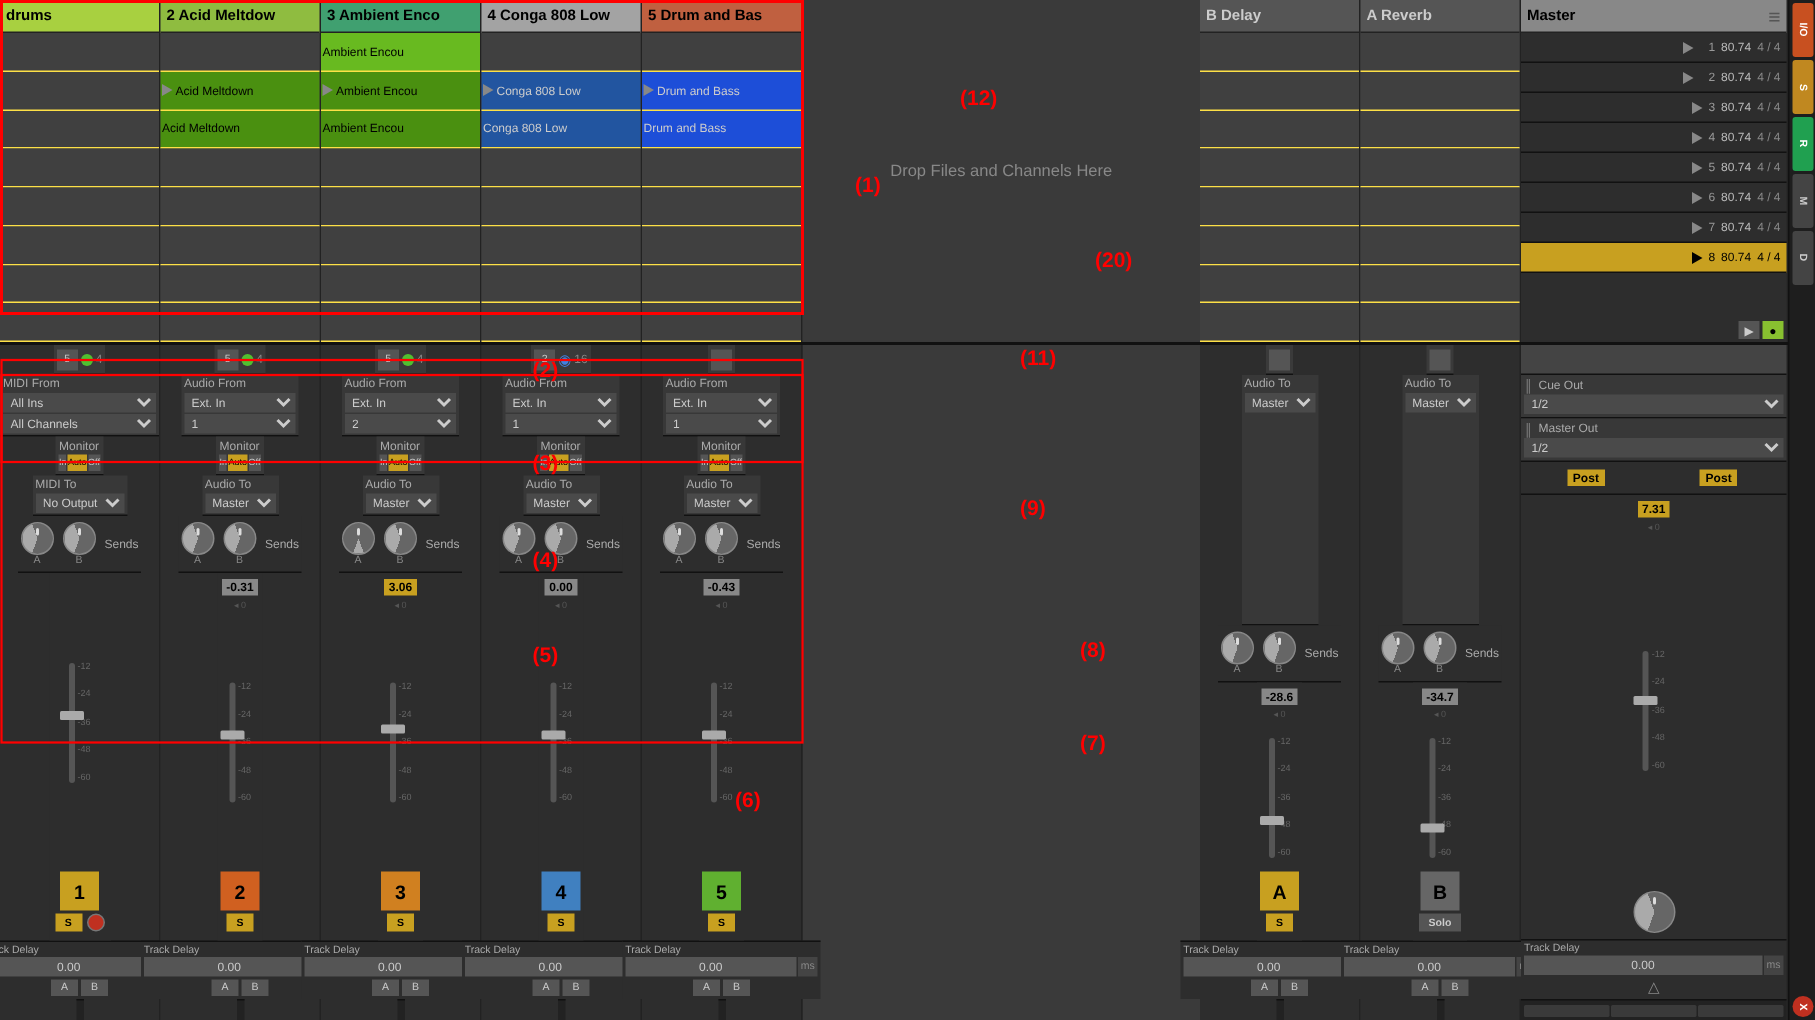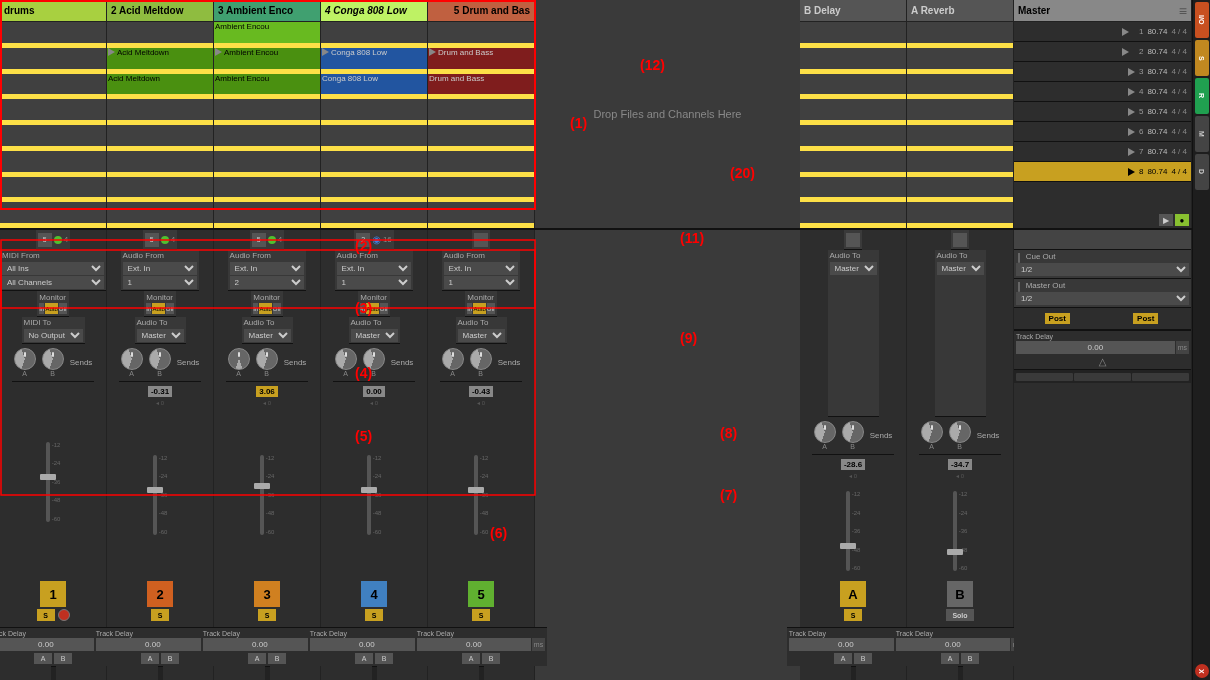--- a/index.html
+++ b/index.html
@@ -97,33 +97,33 @@
 
     .clips-area {
       flex: 1;
       display: flex;
       flex-direction: column;
       background: #3a3a3a;
     }
 
     .clip-r {
       flex: 1;
-      border-bottom: 5px solid #fde047;
-      display: flex;
-      align-items: flex-start;
+      border-bottom: 1px solid #fde047;
+      display: flex;
+      align-items: center;
       padding: 0 1px;
       font-size: 8px;
       overflow: hidden;
       cursor: pointer;
     }
 
     .clip-r.cg { background: #68ba20; color: #000; }
     .clip-r.cg2 { background: #4a9010; color: #000; }
     .clip-r.cb { background: #2255a0; color: #ccc; }
-    .clip-r.co { background: #7f1d1d; color: #ccc; }
+    .clip-r.co { background: #1d4ed8; color: #ccc; }
     .clip-r.ce { background: #404040; }
 
     .middle-drop {
       flex: 1;
       background: #3a3a3a;
       display: flex;
       align-items: center;
       justify-content: center;
     }
 
@@ -522,42 +522,42 @@
           </div>
           <div class="clip-r ce"></div>
           <div class="clip-r ce"></div>
           <div class="clip-r ce"></div>
           <div class="clip-r ce"></div>
           <div class="clip-r ce"></div>
         </div>
       </div>
 
       <div class="tcol tcol-w1">
-        <div class="th" style="background:#bef264; color:#000;font-style:italic;">
+        <div class="th" style="background:#a3a3a3; color:#000;">
           <span>4 Conga 808 Low</span>
         </div>
         <div class="clips-area">
           <div class="clip-r ce"></div>
           <div class="clip-r cb">
             <span class="play-t"></span>
             <span style="margin-left:2px; font-size:8px;">Conga 808 Low</span>
           </div>
           <div class="clip-r cb">
             <span style="font-size:8px;">Conga 808 Low</span>
           </div>
           <div class="clip-r ce"></div>
           <div class="clip-r ce"></div>
           <div class="clip-r ce"></div>
           <div class="clip-r ce"></div>
           <div class="clip-r ce"></div>
         </div>
       </div>
 
       <div class="tcol tcol-w1">
-        <div class="th" style="background:#c06040; color:#000;justify-content:flex-end;">
+        <div class="th" style="background:#c06040; color:#000;">
           <span>5 Drum and Bas</span>
         </div>
         <div class="clips-area">
           <div class="clip-r ce"></div>
           <div class="clip-r co">
             <span class="play-t"></span>
             <span style="margin-left:2px; font-size:8px;">Drum and Bass</span>
           </div>
           <div class="clip-r co">
             <span style="font-size:8px;">Drum and Bass</span>
@@ -1204,20 +1204,41 @@
             <span style="font-size:8px; color:#888; margin-right:2px;">║</span>
             <div class="routing-label">Master Out</div>
           </div>
           <select class="sel">
             <option>1/2</option>
           </select>
         </div>
         <div class="sends-row" style="justify-content:flex-end; padding-right:4px;">
           <button class="post-btn">Post</button>
           <button class="post-btn">Post</button>
+        </div>
+        <div class="fader-area">
+          <span class="vol-disp vol-yellow">7.31</span>
+          <div style="display:flex; align-items:center; gap:2px; font-size:6px; color:#555; margin-bottom:2px;">
+            <span>◂ 0</span>
+          </div>
+          <div class="fader-wrapper">
+            <div class="fader-v">
+              <div class="fader-h" style="top:38%;"></div>
+            </div>
+            <div class="db-marks">
+              <span>-12</span>
+              <span>-24</span>
+              <span>-36</span>
+              <span>-48</span>
+              <span>-60</span>
+            </div>
+          </div>
+          <div style="display:flex; align-items:center; gap:4px; margin-top:4px;">
+            <div class="k" style="width:28px; height:28px;"></div>
+          </div>
         </div>
         <div class="td-section">
           <div class="td-label">Track Delay</div>
           <div class="td-row">
             <input class="td-inp" type="text" value="0.00" style="">
             <span class="td-ms">ms</span>
           </div>
           <div style="display:flex; justify-content:center; margin-top:2px;">
             <span style="font-size:10px; color:#888;">△</span>
           </div>

